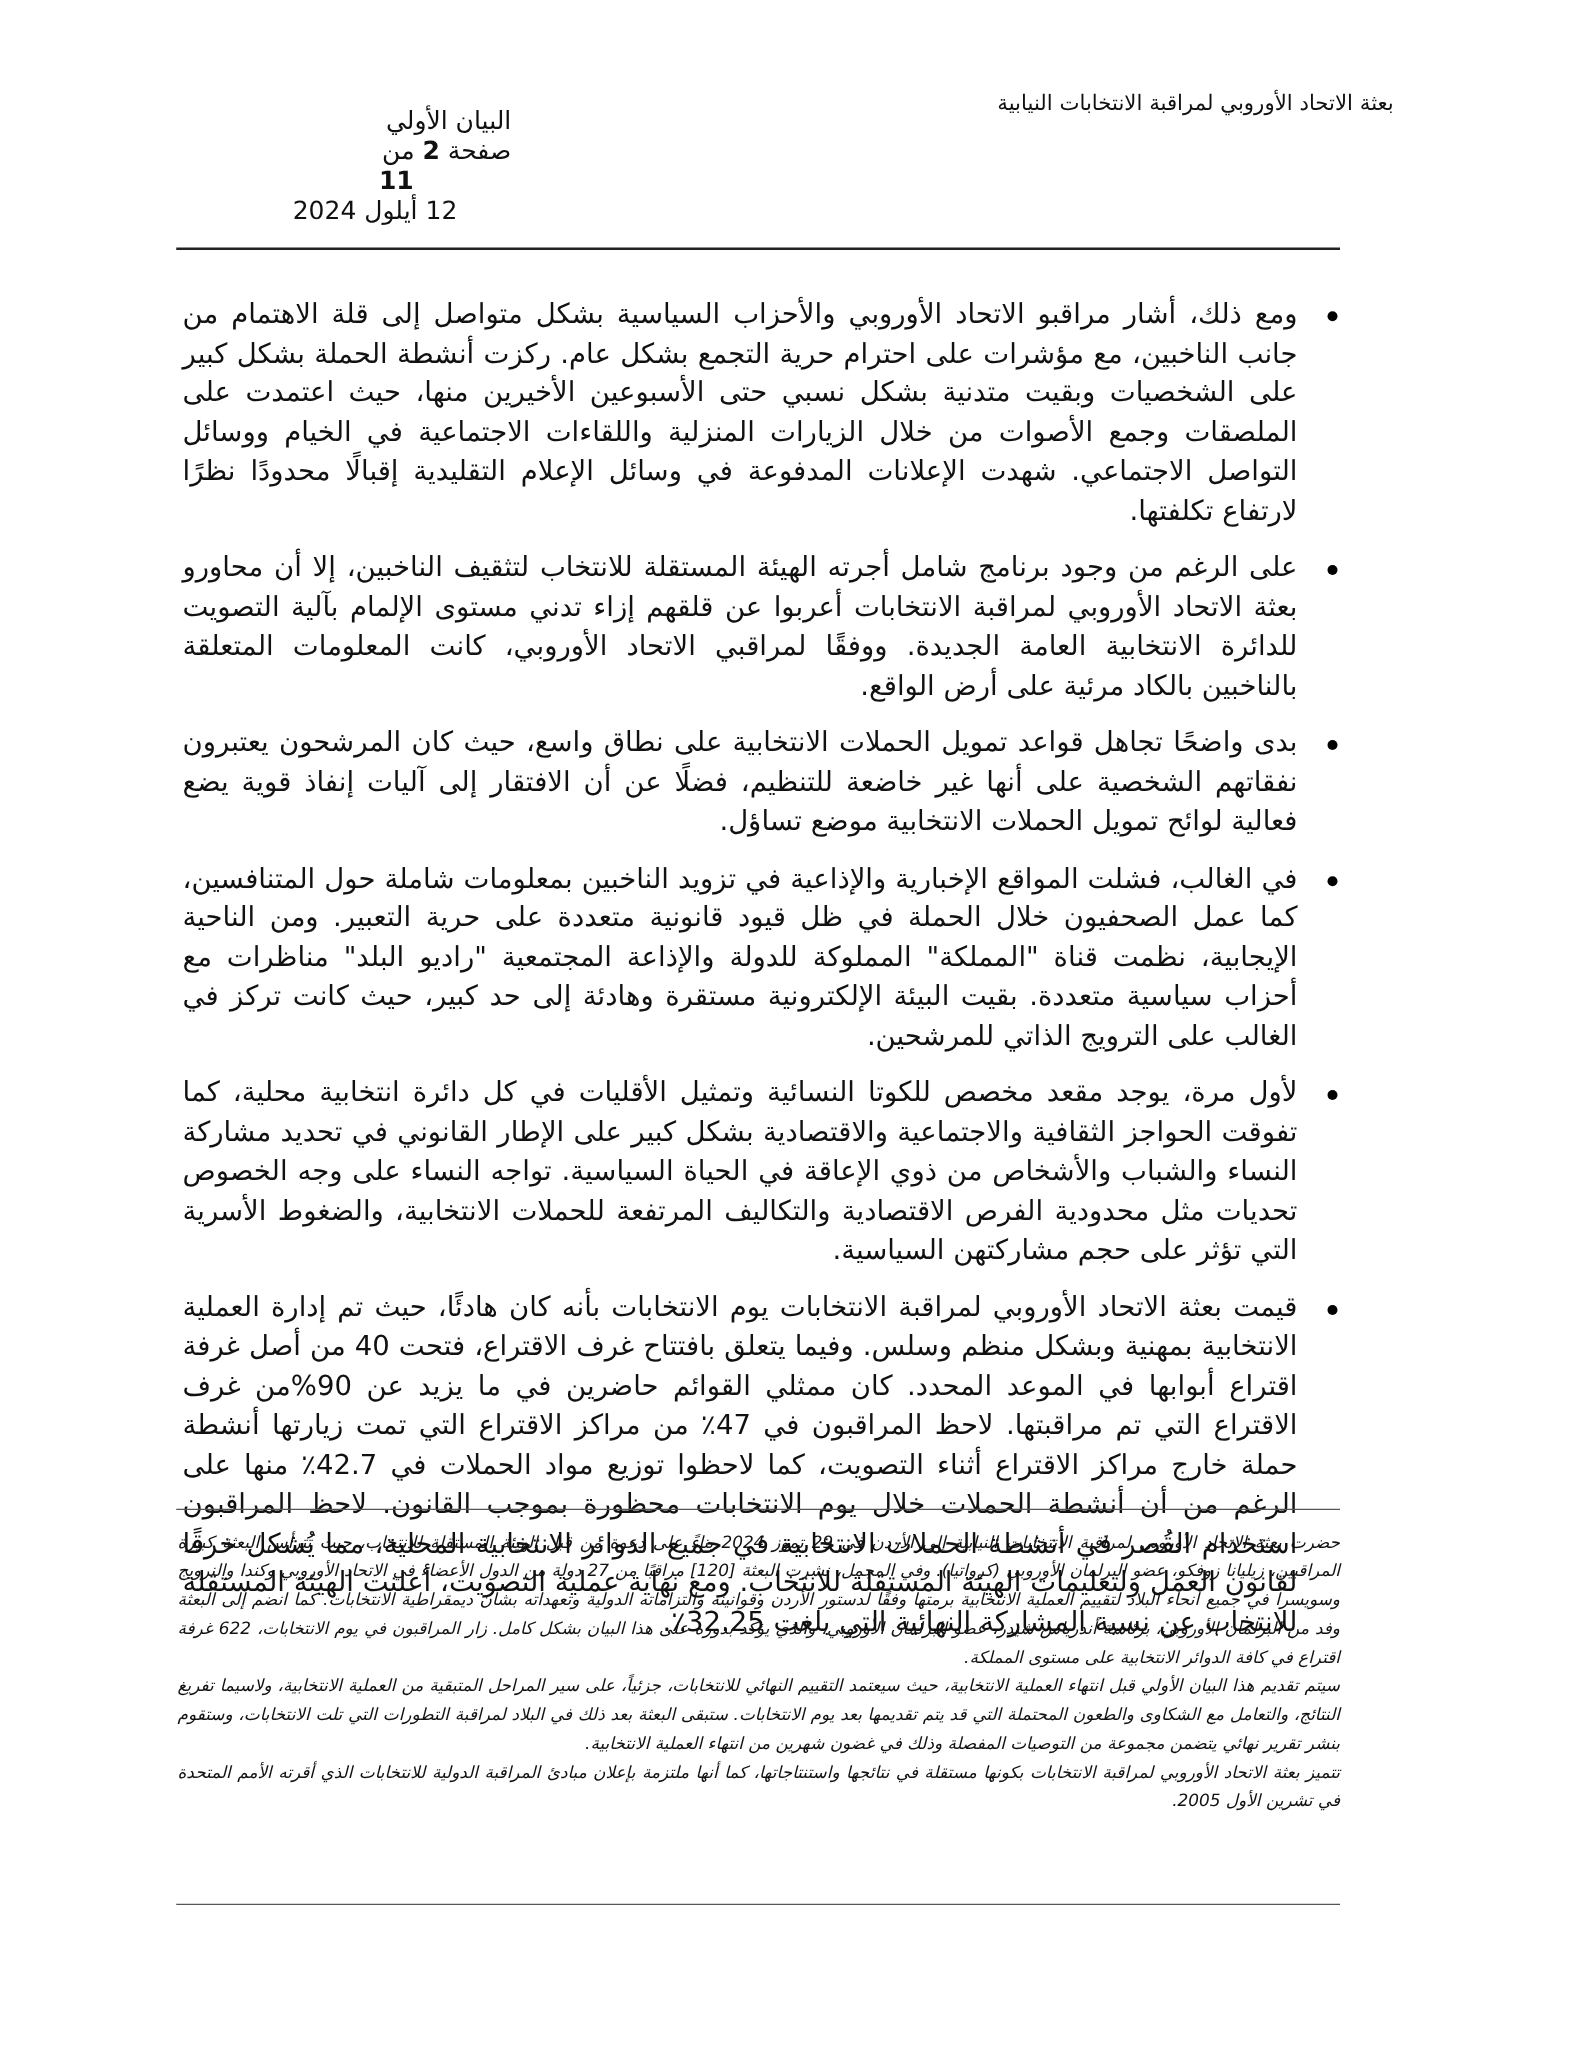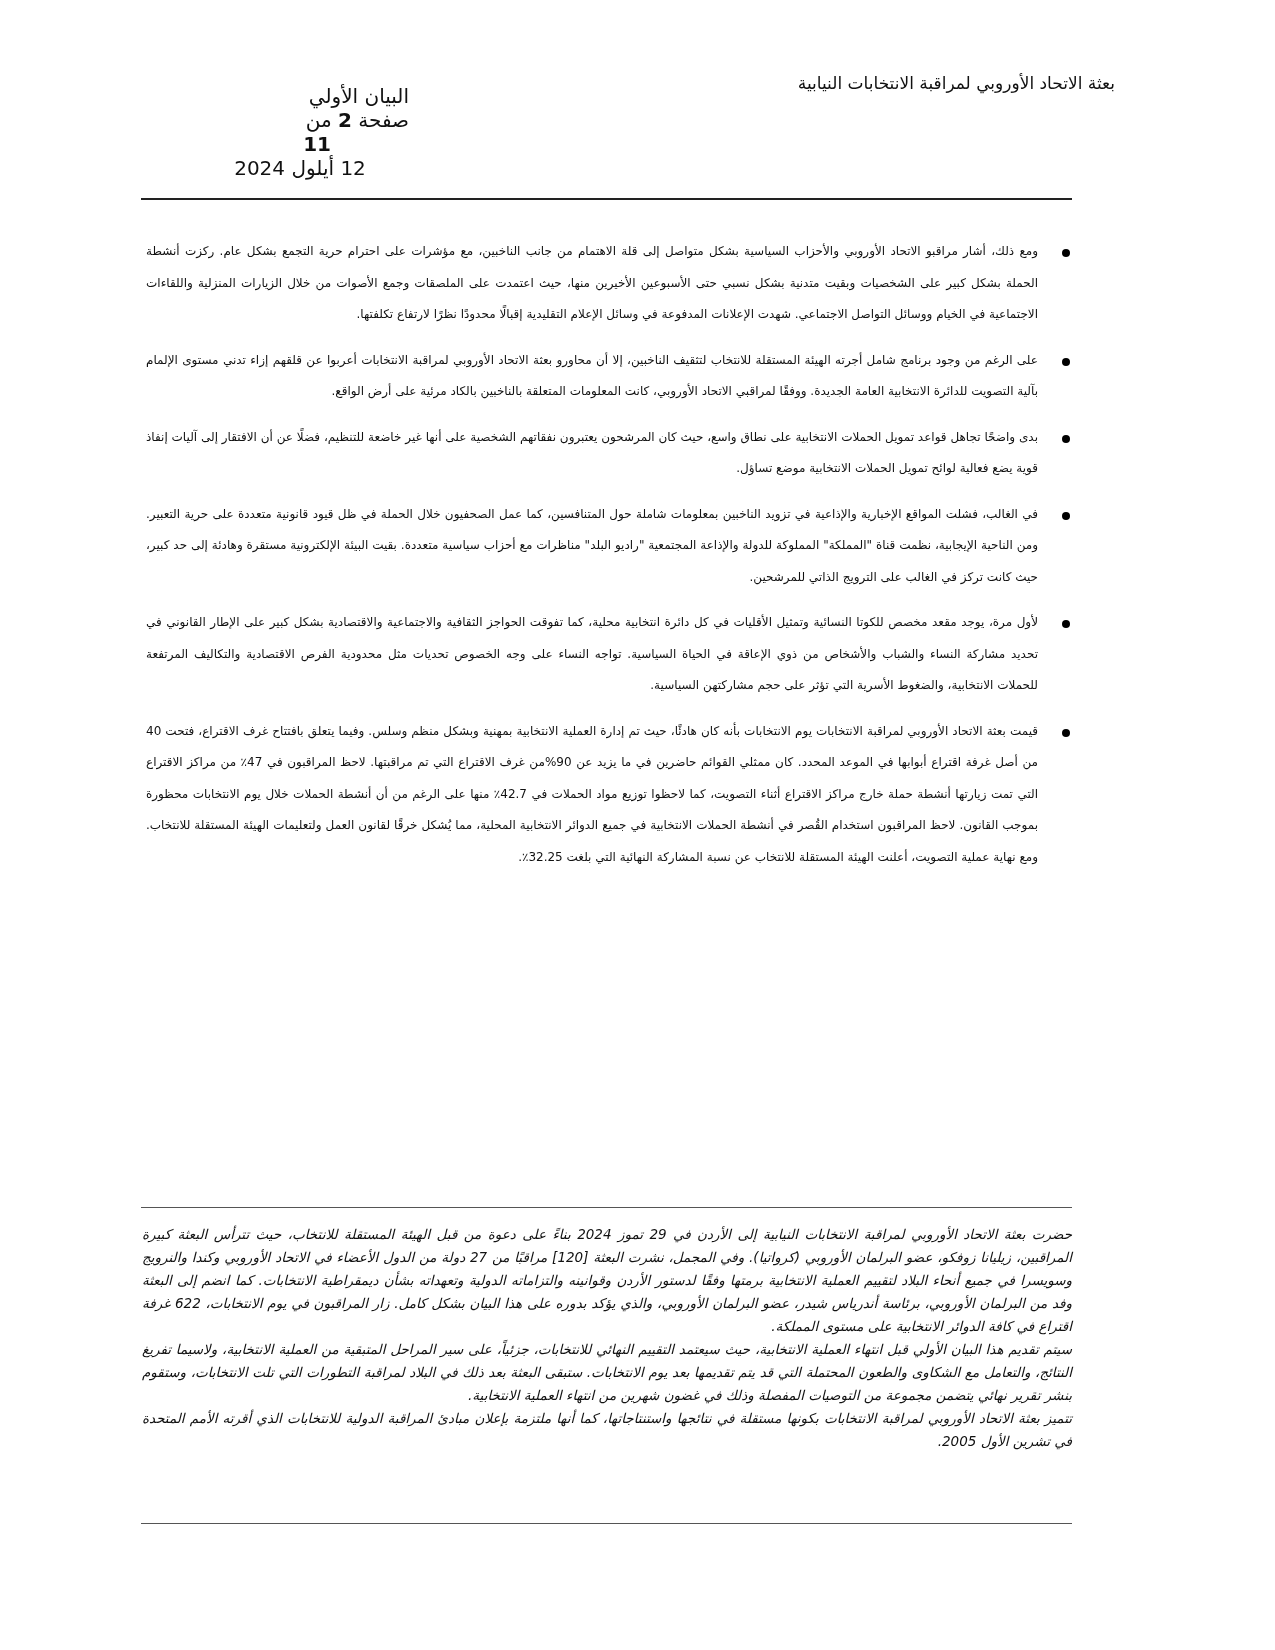--- a/index.html
+++ b/index.html
@@ -22,21 +22,21 @@
   .header-left b { font-weight: bold; }
   .top-rule {
     position: absolute; top: 198px; left: 141px; width: 931px; height: 0;
     border-top: 2px solid #222;
   }
   .body-list {
     position: absolute; top: 236px; left: 146px; width: 928px;
     direction: rtl; text-align: justify; margin: 0; padding: 0; list-style: none;
   }
   .body-list li {
-    position: relative; padding-right: 36px; font-size: 12px; line-height: 31.5px;
+    position: relative; padding-right: 36px; font-size: 22px; line-height: 31.5px;
     margin-bottom: 14px;
   }
   .body-list li .bullet {
     position: absolute; right: 4px; top: 13px; width: 8px; height: 8px;
     border-radius: 50%; background: #000;
   }
   .fn-rule {
     position: absolute; top: 1207px; left: 141px; width: 931px; height: 0;
     border-top: 1.5px solid #555;
   }

